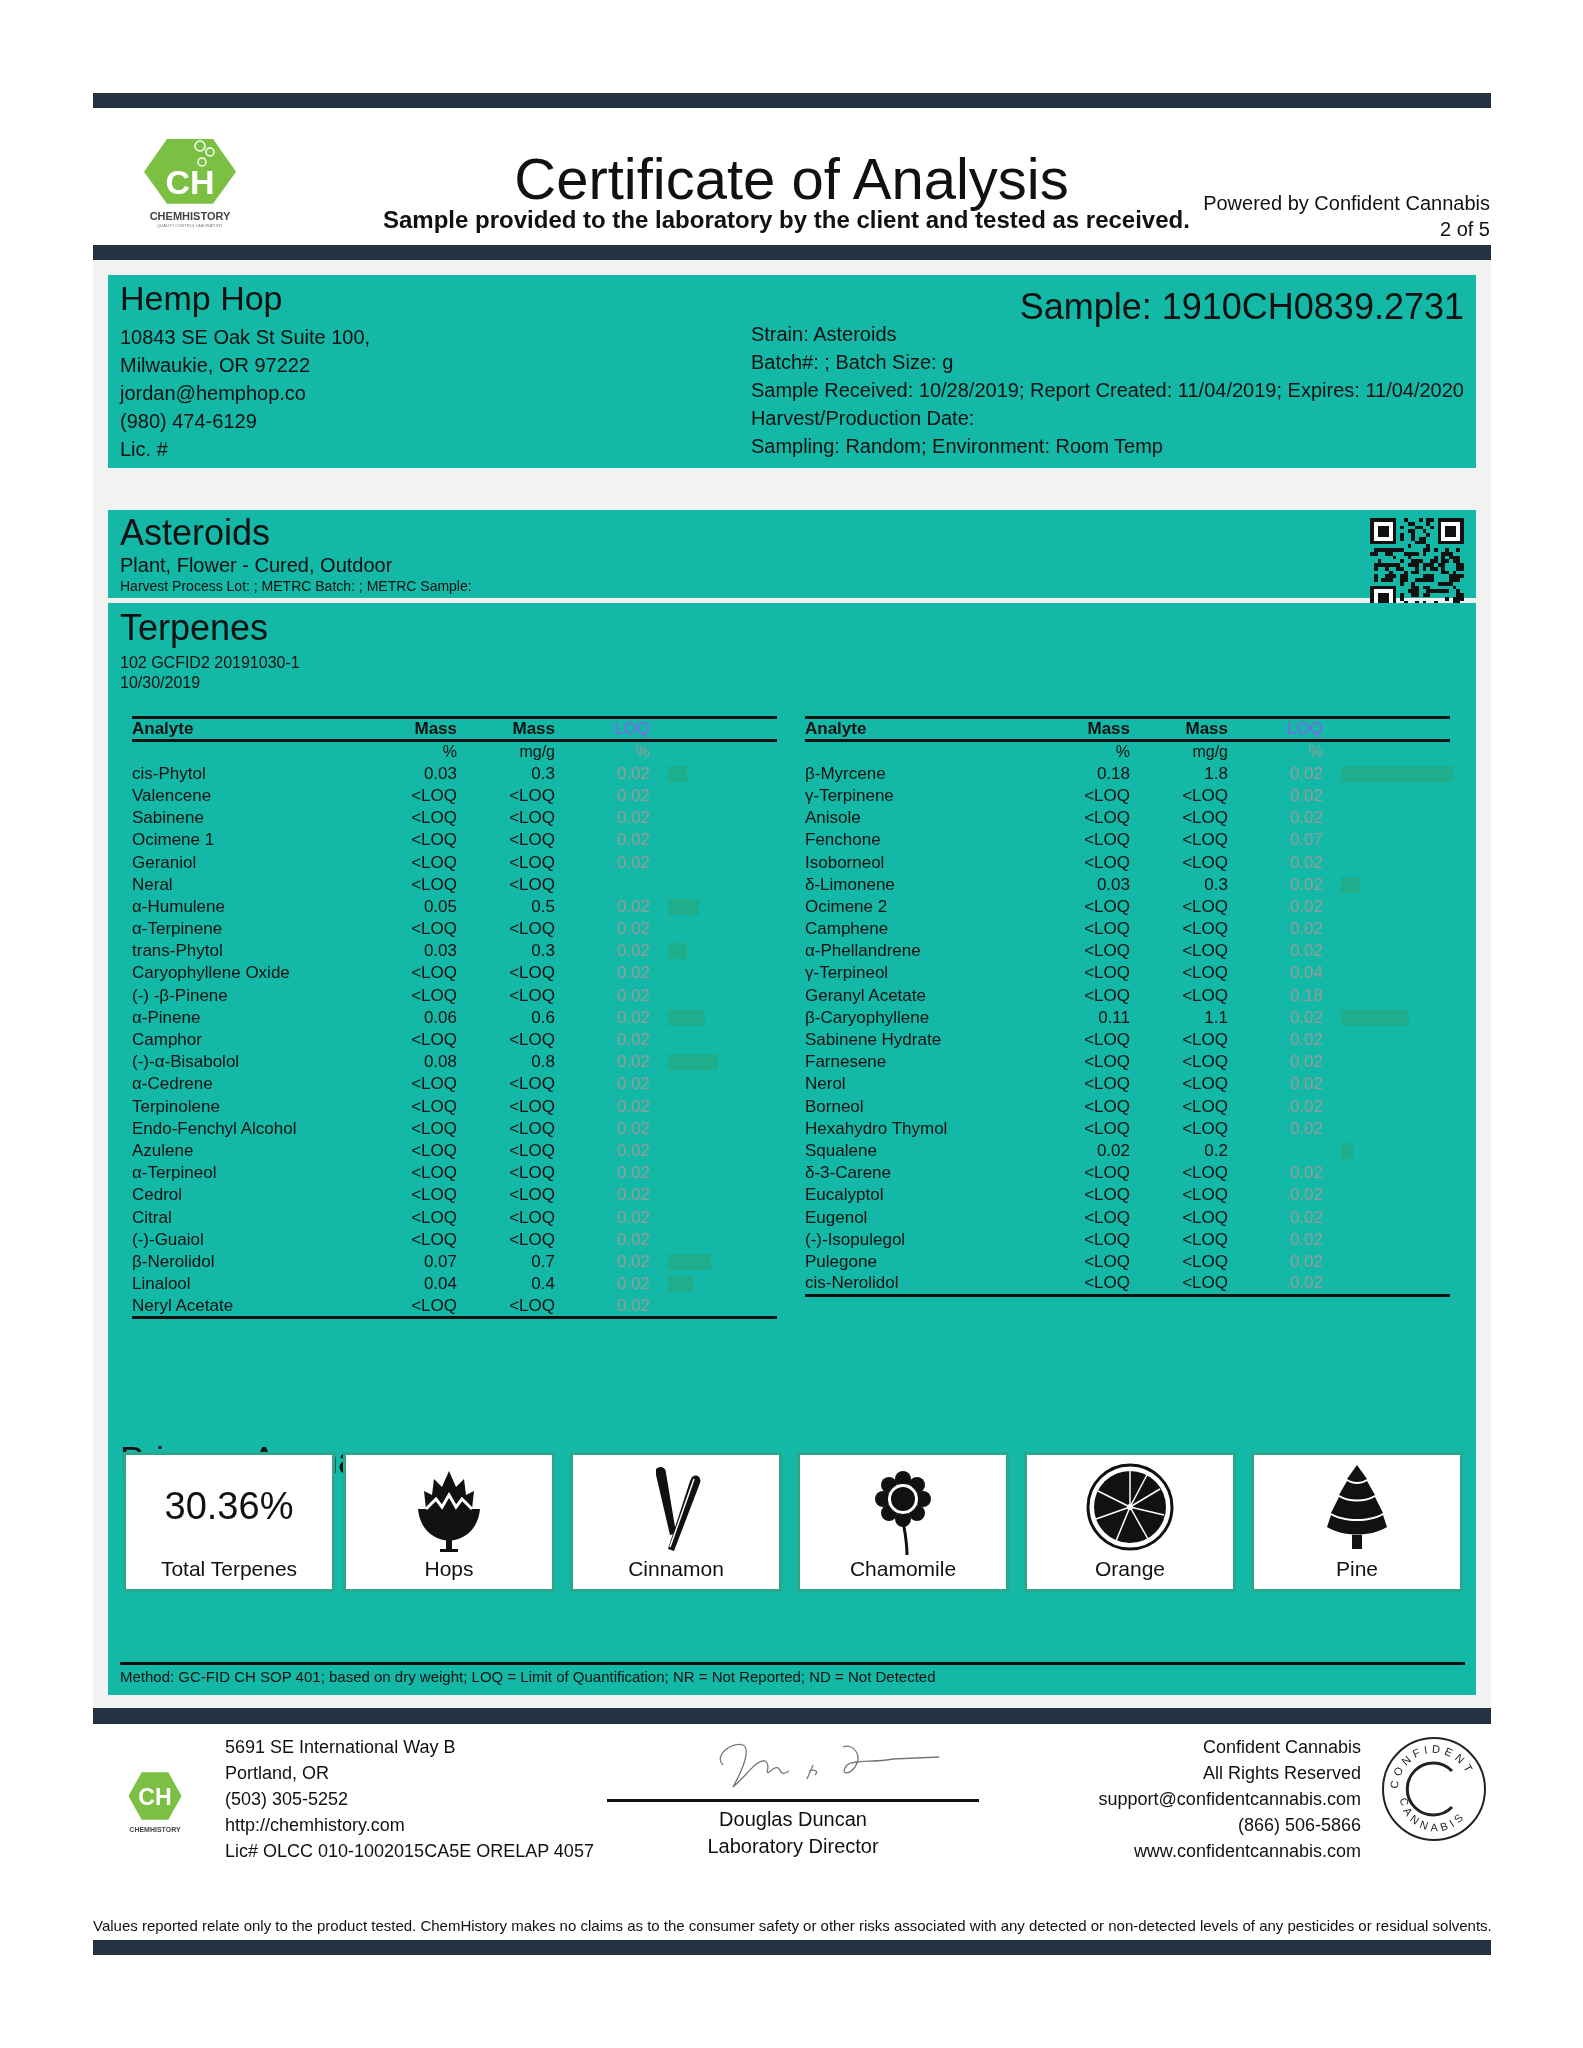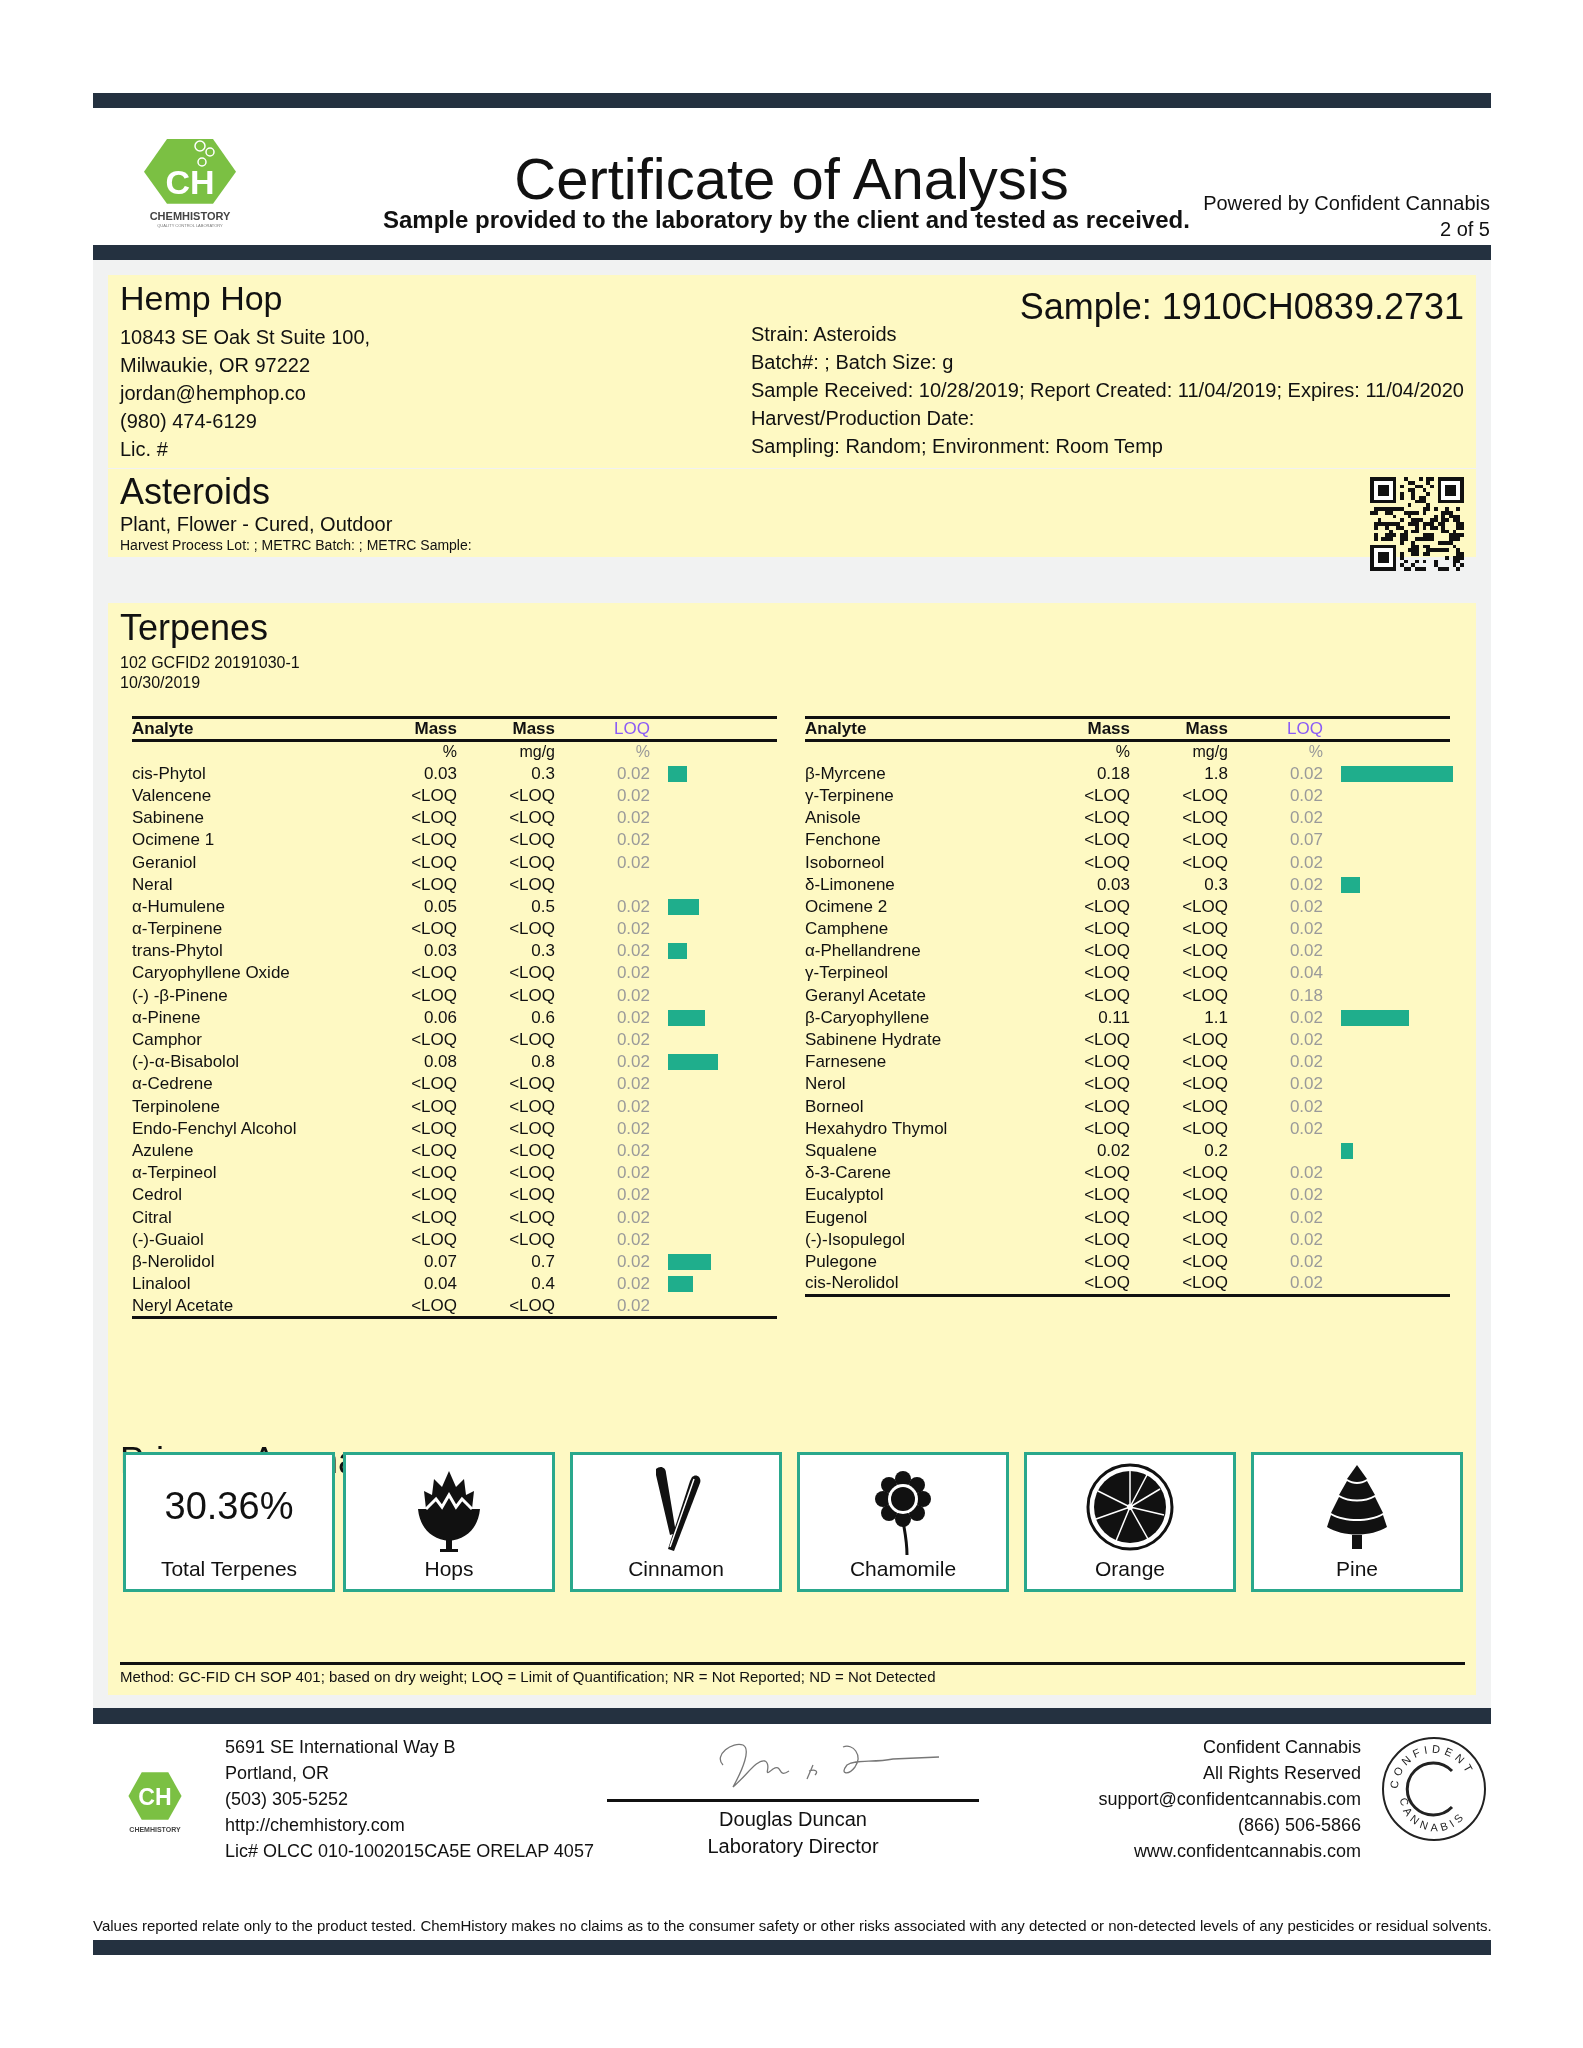--- a/index.html
+++ b/index.html
@@ -1,20 +1,20 @@
 <!DOCTYPE html>
 <html><head>
 <meta charset="utf-8">
 <style>
   * { box-sizing: border-box; margin: 0; padding: 0; }
   body { width: 1583px; height: 2048px; background: #fff; font-family: "Liberation Sans", "DejaVu Sans", sans-serif; color: #111; position: relative; overflow: hidden; }
   .abs { position: absolute; }
   .bar-dark { position: absolute; left: 93px; width: 1398px; background: #243140; }
   .gray-bg { position: absolute; left: 93px; width: 1398px; top: 260px; height: 1448px; background: #f1f2f2; }
-  .panel { position: absolute; left: 108px; width: 1368px; background: #fef9c3; }
+  .panel { position: absolute; left: 108px; width: 1368px; background: #14b8a6; }
   .logo-hex { position: absolute; }
   .title { position: absolute; left: 0; width: 1583px; text-align: center; top: 145px; font-size: 58px; font-weight: normal; letter-spacing: 0px; }
   .subtitle { position: absolute; left: 383px; top: 206px; font-size: 24px; font-weight: bold; }
   .powered { position: absolute; right: 93px; top: 190px; font-size: 20px; text-align: right; line-height: 26px; }
   .client-name { font-size: 34px; }
   .client-lines { font-size: 20px; line-height: 28px; }
   .sample-id { font-size: 36px; text-align: right; margin-top: 9px; }
   .right-lines { font-size: 20px; line-height: 28px; text-align: left; }
   .section-title { font-size: 36px; }
   .small { font-size: 16px; line-height: 20px; }
@@ -80,21 +80,21 @@
   <div class="abs sample-id" style="right:12px;top:2px;">Sample: 1910CH0839.2731</div>
   <div class="abs right-lines" style="right:12px;top:45px;">
     <div>Strain: Asteroids</div>
     <div>Batch#: ; Batch Size:  g</div>
     <div>Sample Received: 10/28/2019; Report Created: 11/04/2019; Expires: 11/04/2020</div>
     <div style="padding-right:4px;">Harvest/Production Date:</div>
     <div>Sampling: Random; Environment: Room Temp</div>
   </div>
 </div>
 
-<div class="panel" style="top:469px;height:88px;text-decoration:underline;">
+<div class="panel" style="top:510px;height:88px;text-decoration:underline;">
   <div class="abs section-title" style="left:12px;top:2px;">Asteroids</div>
   <div class="abs" style="left:12px;top:44px;font-size:20px;">Plant, Flower - Cured, Outdoor</div>
   <div class="abs xsmall" style="left:12px;top:68px;">Harvest Process Lot: ; METRC Batch: ; METRC Sample:</div>
   <div class="abs" style="right:12px;top:8px;width:94px;height:94px;">
     <svg width="94" height="94" viewBox="0 0 25 25" shape-rendering="crispEdges" id="qr">
         <rect x="9" y="0" width="1" height="1" fill="#111"></rect>
         <rect x="13" y="0" width="1" height="1" fill="#111"></rect>
         <rect x="15" y="0" width="1" height="1" fill="#111"></rect>
         <rect x="16" y="0" width="1" height="1" fill="#111"></rect>
         <rect x="10" y="1" width="1" height="1" fill="#111"></rect>

